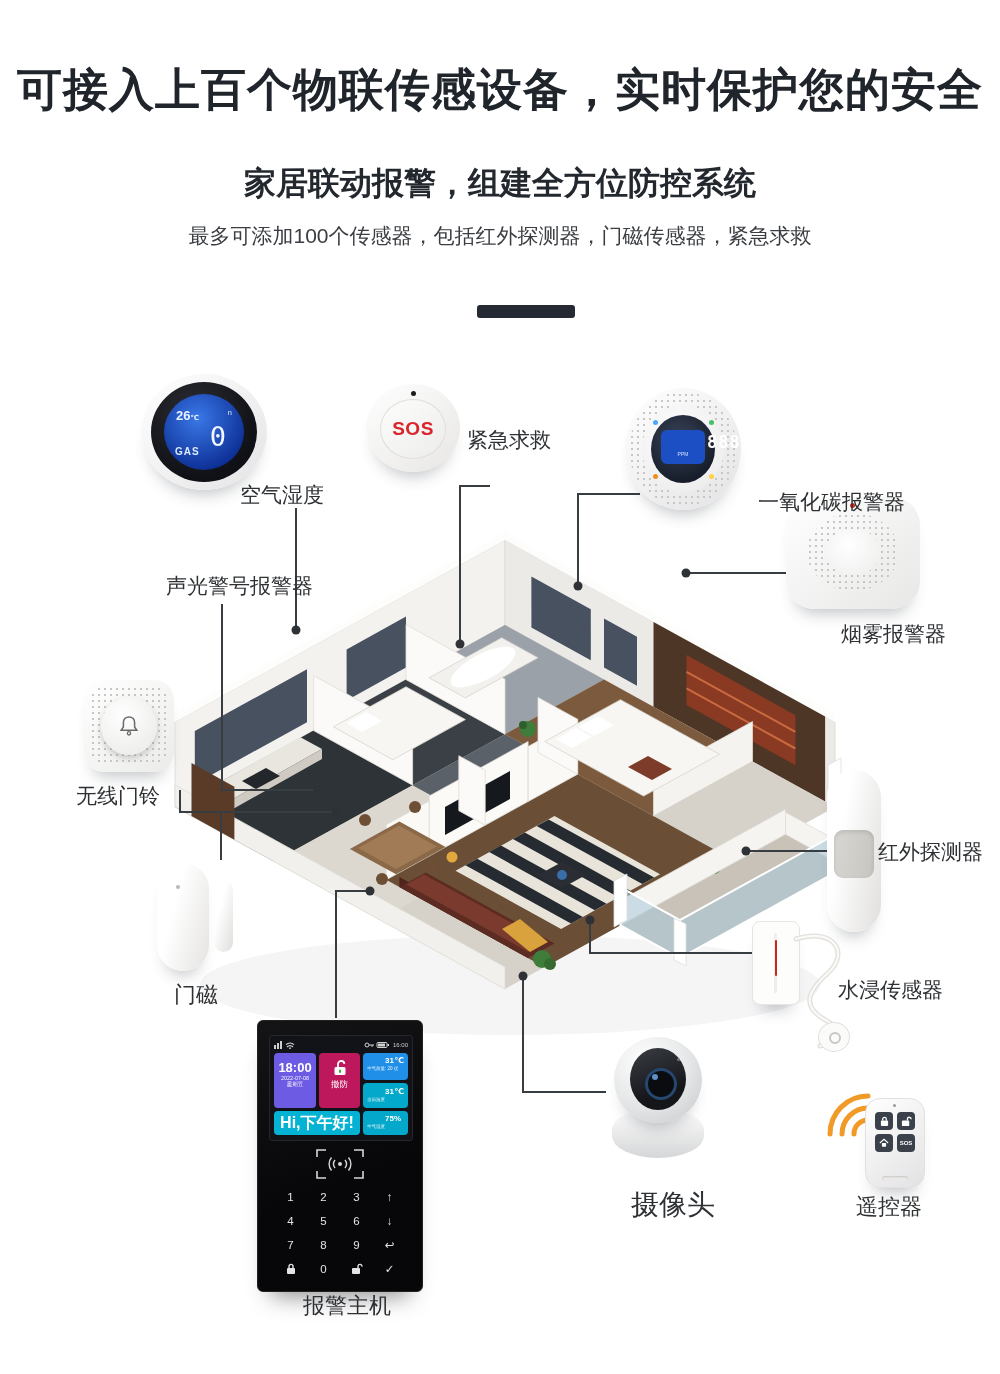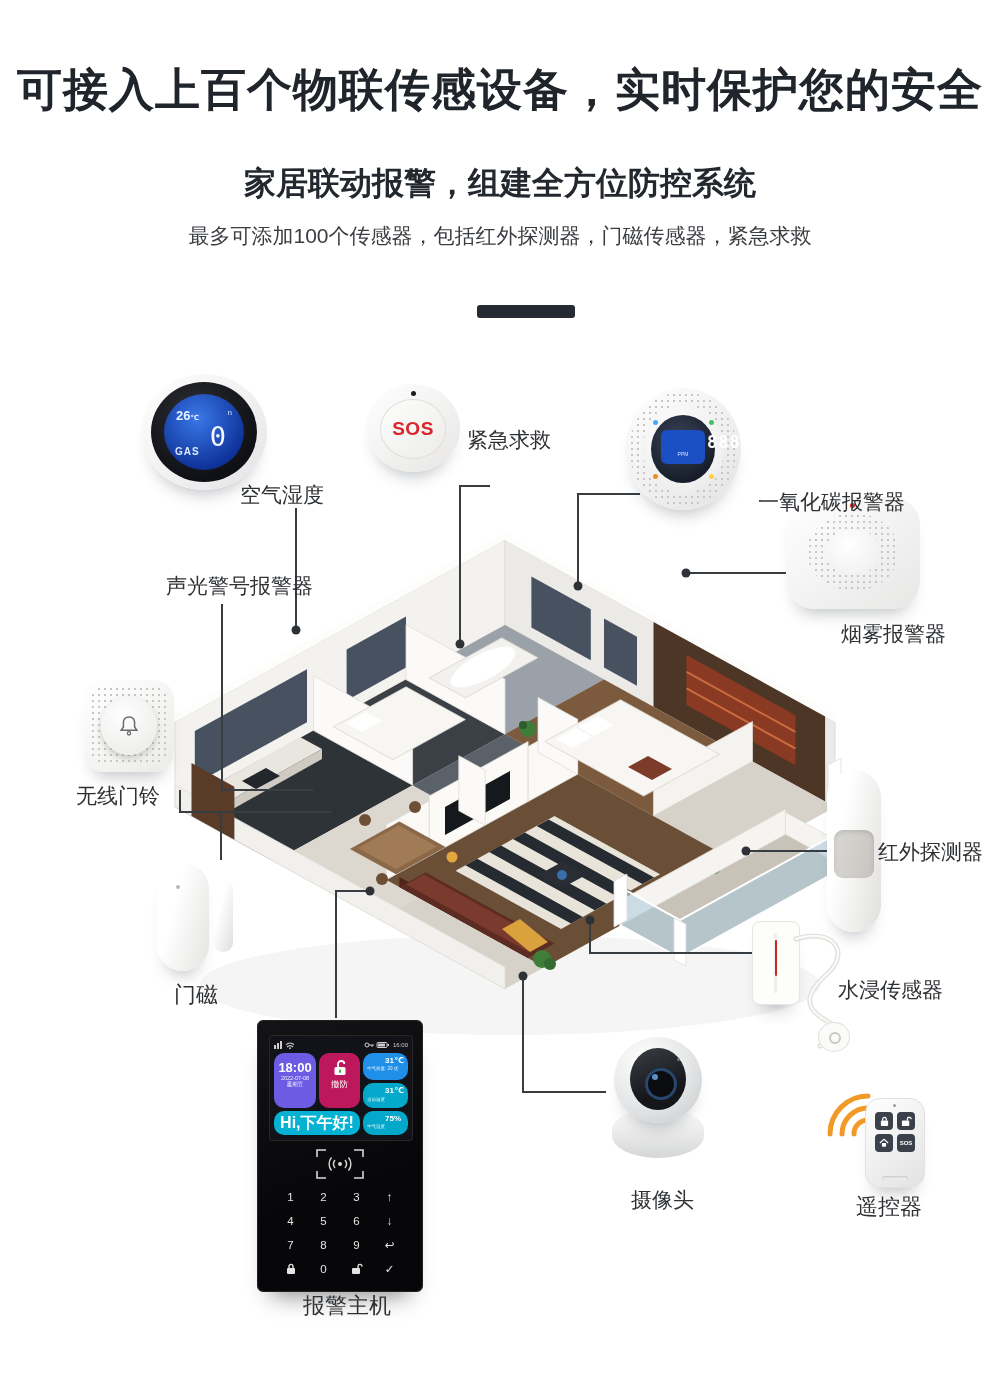--- a/index.html
+++ b/index.html
@@ -103,29 +103,29 @@
   
   .host-body{left:257px;top:1020px;width:164px;height:270px;border-radius:6px;
              background:linear-gradient(160deg,#141417,#070709 60%);border:1px solid #222;
              box-shadow:0 18px 22px -14px rgba(0,0,0,.45);}
   .host-screen{left:11px;top:14px;width:142px;height:104px;background:#121318;border-radius:3px;
                border:1px solid #26262c;}
   .host-statusbar{left:4px;top:3px;width:134px;height:11px;display:flex;align-items:center;}
   .host-time-sm{margin-left:3px;font-size:6px;color:#cfcfcf;}
   .tiles{left:4px;top:17px;width:134px;height:82px;display:grid;
          grid-template-columns:42px 41px 45px;grid-template-rows:27px 25px 24px;gap:3px;}
-  .tile{border-radius:10px;color:#fff;overflow:hidden;position:relative;}
+  .tile{border-radius:4px;color:#fff;overflow:hidden;position:relative;}
   .tile-time{grid-row:1/3;background:#6e5be4;text-align:center;}
   .tile-time b{display:block;font-size:13px;margin-top:7px;}
   .tile-time span{display:block;font-size:5.5px;opacity:.92;}
   .tile-mode{grid-row:1/3;background:#be185d;text-align:center;}
   .tile-mode span{display:block;font-size:8.5px;margin-top:2px;}
   .tile-weather{background:#1f8fe8;}
   .tile-cyan{background:#03a8ca;} 
-  .t-line{display:flex;align-items:flex-start;gap:18px;padding:3px 8px 0 4px;font-size:8px;font-weight:700;}
+  .t-line{display:flex;align-items:flex-end;gap:18px;padding:3px 8px 0 4px;font-size:8px;font-weight:700;}
   .t-sub{padding:1px 0 0 4px;font-size:4.5px;opacity:.92;}
   .tile-greet{grid-column:1/3;background:#04b2d4;display:flex;align-items:center;justify-content:center;
               font-size:16px;font-weight:700;}
   .sun-ic{width:7px;height:7px;border-radius:50%;background:#ffd23e;display:inline-block;}
   .host-rfid{left:58px;top:128px;width:48px;height:30px;}
   .keypad{left:16px;top:164px;width:132px;height:96px;display:grid;
           grid-template-columns:repeat(4,1fr);grid-template-rows:repeat(4,1fr);}
   .key{display:flex;align-items:center;justify-content:center;font-size:11.5px;color:#e4e4e4;}
   
   .cam-base{left:612px;top:1108px;width:92px;height:50px;border-radius:46px/22px;
@@ -460,21 +460,21 @@
 
   <div class="abs dev cam-base"></div>
   <div class="abs dev cam-sphere dshadow">
     <div class="abs cam-face">
       <div class="abs cam-lens">
           <i></i>
         </div>
       <i class="abs cam-led"></i>
     </div>
   </div>
-  <div class="abs dev-label" style="left:631px;top:1186px;font-size:21px;">摄像头</div>
+  <div class="abs dev-label" style="left:631px;top:1186px;font-size:28px;">摄像头</div>
 
   <svg class="abs dev" style="left:810px;top:1076px;" width="64" height="64" viewBox="0 0 64 64">
     <g stroke="#f29a27" stroke-width="5" stroke-linecap="round" fill="none">
       <path d="M44,58 A14,14 0 0 1 58,44"></path>
       <path d="M32,58 A26,26 0 0 1 58,32"></path>
       <path d="M20,58 A38,38 0 0 1 58,20"></path>
     </g>
   </svg>
   <div class="abs dev rem-body dshadow">
     <i class="abs rem-led"></i>

